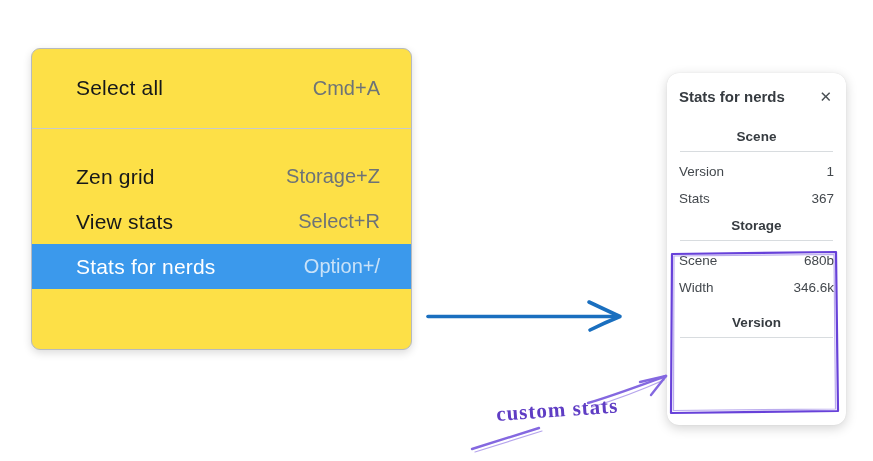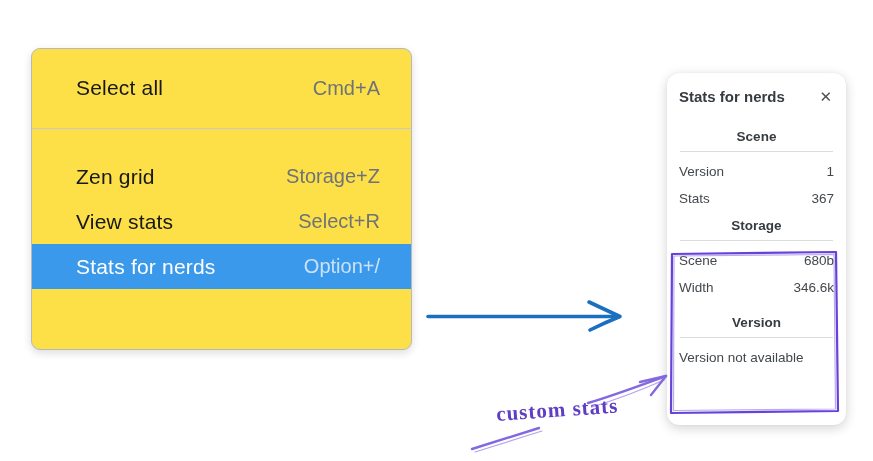--- a/index.html
+++ b/index.html
@@ -181,21 +181,20 @@
       <span class="stat-label">Scene</span>
       <span class="stat-value">680b</span>
     </div>
     <div class="stat-row">
       <span class="stat-label">Width</span>
       <span class="stat-value">346.6k</span>
     </div>
 
     <div class="section-title version-title">Version</div>
     <hr class="stat-divider">
-    <div class="stat-note">Version not available</div>
   </div>
 
   <svg class="annotation-svg" viewBox="0 0 873 461" xmlns="http://www.w3.org/2000/svg">
 
     <g stroke="#1a6fbf" stroke-width="3.6" fill="none" stroke-linecap="round" stroke-linejoin="round">
       <path d="M 428 316.5 L 614 316.5"></path>
       <path d="M 589 302 Q 608 311 620 316.5 Q 604 323 590 330"></path>
     </g>
 
     <g fill="none" stroke-linecap="round" stroke-linejoin="round">

